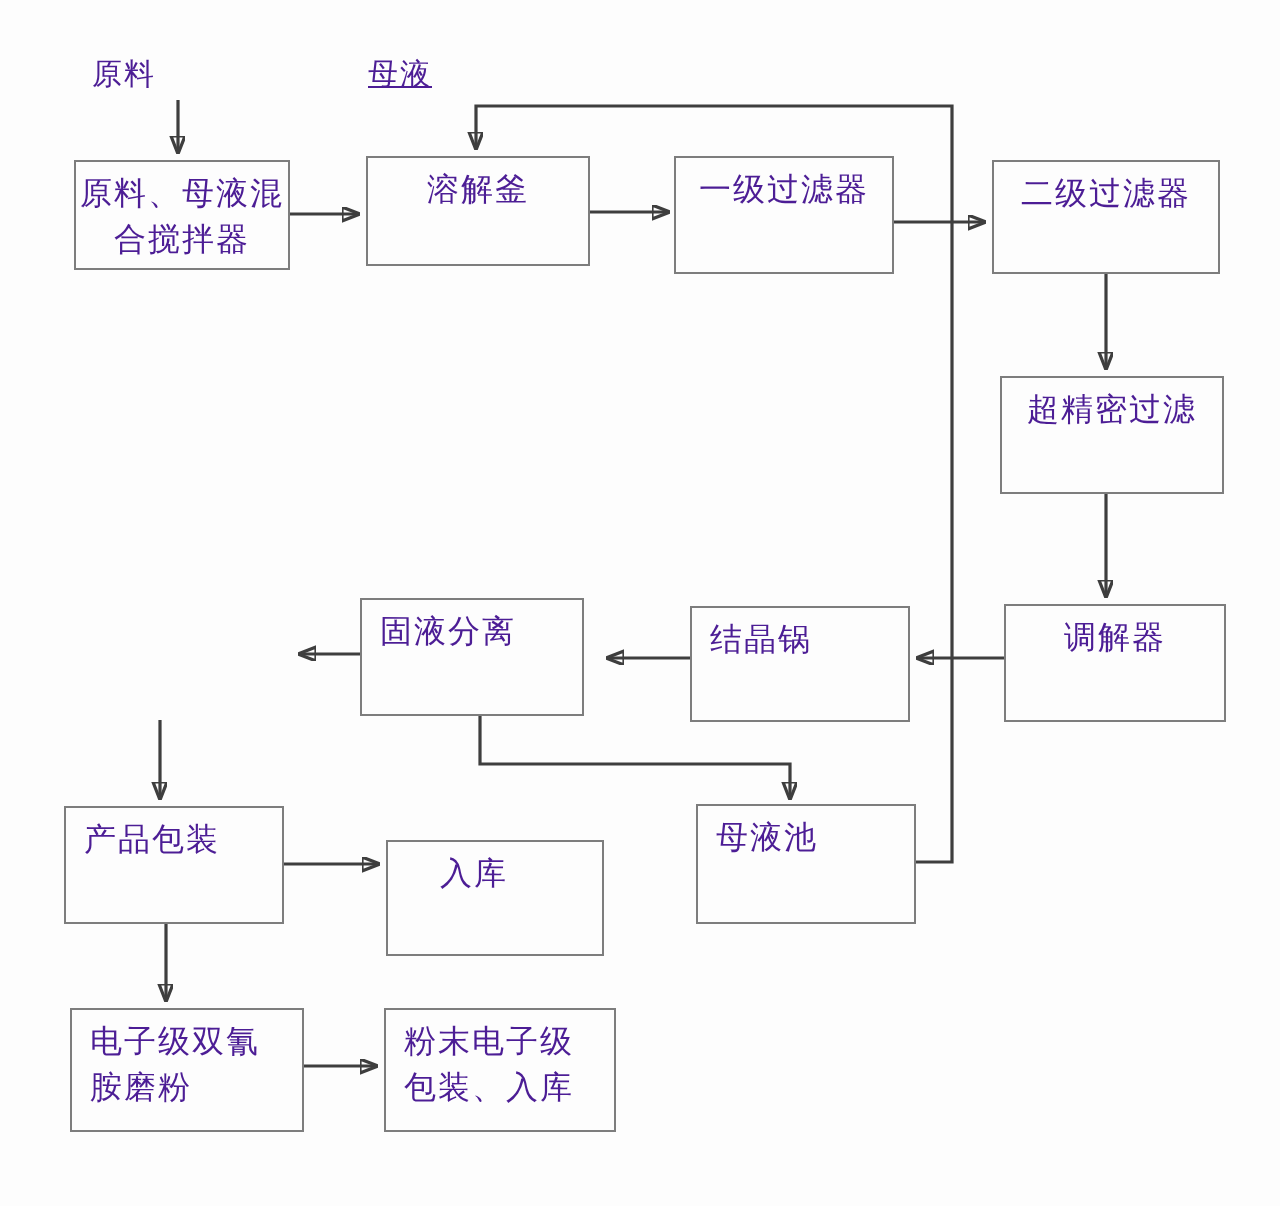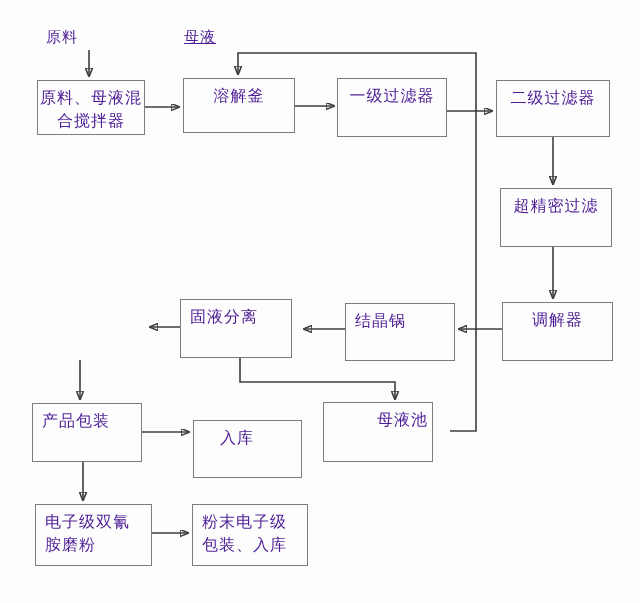--- a/index.html
+++ b/index.html
@@ -118,21 +118,21 @@
 
 
   <div class="node" style="left:32px; top:403px; width:110px; height:59px;">
     <span>产品包装</span>
   </div>
 
   <div class="node" style="left:193px; top:420px; width:109px; height:58px;padding-left:17px;">
     <span>入库</span>
   </div>
 
-  <div class="node" style="left:323px; top:402px; width:110px; height:60px;padding-left:44px;">
+  <div class="node" style="left:348px; top:402px; width:110px; height:60px;">
     <span>母液池</span>
   </div>
 
   <div class="node" style="left:35px; top:504px; width:117px; height:62px;">
     <span>电子级双氰
 胺磨粉</span>
   </div>
 
   <div class="node" style="left:192px; top:504px; width:116px; height:62px;">
     <span>粉末电子级

